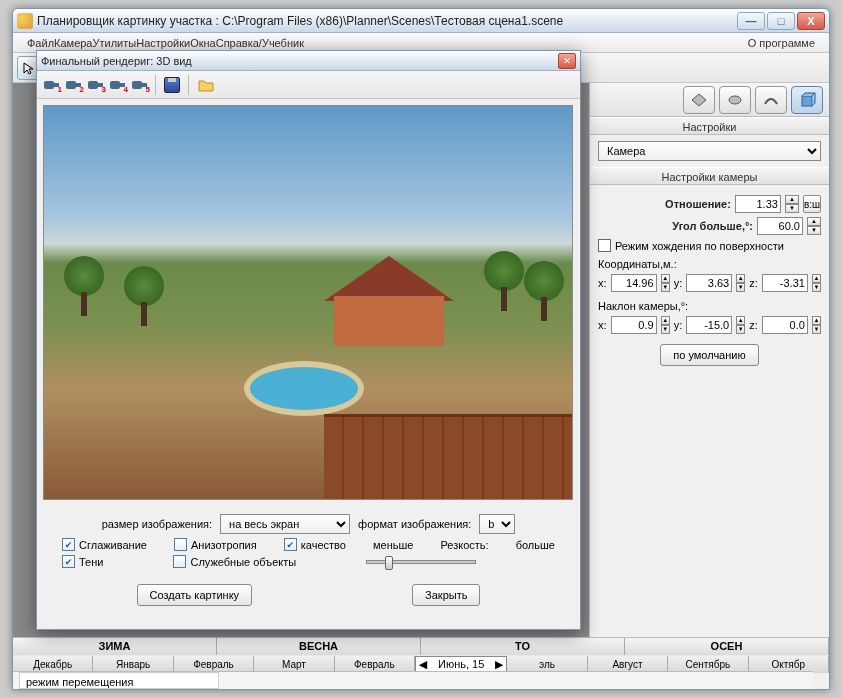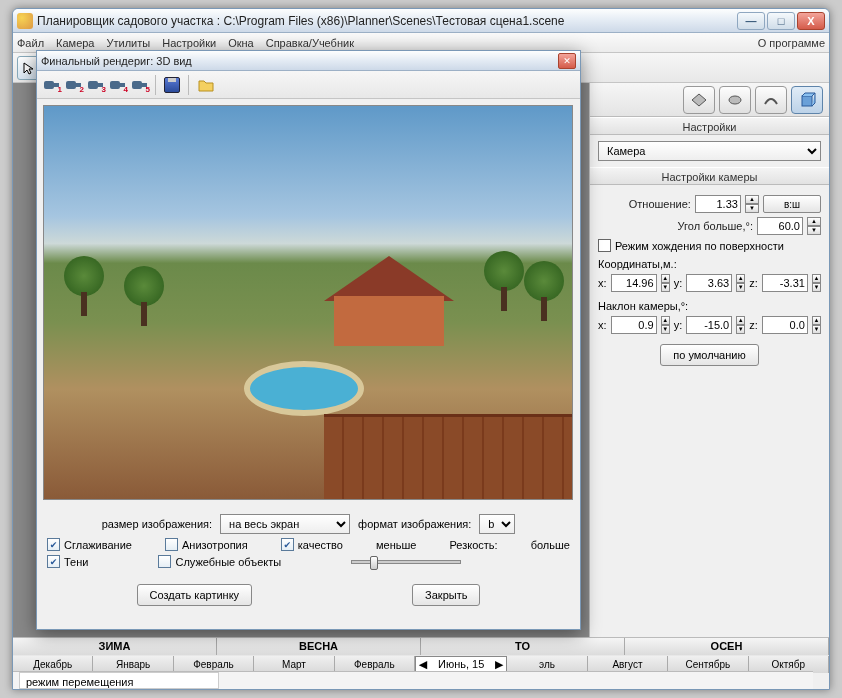--- a/index.html
+++ b/index.html
@@ -7,46 +7,46 @@
 
 
 .win { position: absolute; left: 12px; top: 8px; width: 818px; height: 682px; background: #fff; border: 1px solid #7a98b6; border-radius: 6px 6px 0 0; box-shadow: 0 0 8px rgba(0,0,0,.4); }
 .titlebar { height: 24px; background: linear-gradient(#fdfefe,#e6edf5 45%,#cdd9e8); border-radius: 6px 6px 0 0; display: flex; align-items: center; padding: 0 4px; border-bottom: 1px solid #9cb0c6; }
 .titlebar .appicon { width: 16px; height: 16px; background: radial-gradient(circle at 30% 30%, #f7d354, #d94); border-radius: 3px; margin-right: 4px; }
 .titlebar .title { flex: 1; color: #222; font-size: 12px; }
 .winbtns { display: flex; gap: 2px; }
 .winbtn { width: 28px; height: 18px; background: linear-gradient(#f5f9fc,#d0dde9); border: 1px solid #8fa7c0; border-radius: 3px; display: flex; align-items: center; justify-content: center; color: #3a5a7a; font-weight: bold; font-size: 11px; cursor: pointer; }
 .winbtn.close { background: linear-gradient(#f3a49a,#d45b4a); border-color: #a9432f; color: #fff; }
 
-.menubar { height: 20px; background: linear-gradient(#fafafa,#ececec); border-bottom: 1px solid #c5c5c5; display: flex; align-items: center; padding: 0 4px; gap: 12px; }
+.menubar { height: 20px; background: linear-gradient(#fafafa,#ececec); border-bottom: 1px solid #c5c5c5; display: flex; align-items: center; padding: 0 14px; }
 .menubar span { color: #333; cursor: pointer; }
 .menubar .spacer { flex: 1; }
 
 .toolbar { height: 30px; background: linear-gradient(#f6f6f6,#e8e8e8); border-bottom: 1px solid #c5c5c5; display: flex; align-items: center; padding: 0 4px; gap: 3px; }
 .tbtn { width: 24px; height: 24px; border: 1px solid transparent; border-radius: 3px; display: flex; align-items: center; justify-content: center; }
 .tbtn.sel { background: linear-gradient(#fff,#d8e6f2); border-color: #8ab; }
 .tbdiv { width: 1px; height: 20px; background: #bbb; margin: 0 2px; }
 
 .body { position: absolute; top: 74px; left: 0; right: 0; bottom: 0; display: flex; }
 .leftarea { flex: 1; background: #888; position: relative; }
 .rightpanel { width: 240px; background: #f0f0f0; border-left: 1px solid #bbb; }
 
 .rtoolbar { height: 34px; background: linear-gradient(#f6f6f6,#e4e4e4); border-bottom: 1px solid #bbb; display: flex; align-items: center; justify-content: flex-end; padding: 0 6px; gap: 4px; }
 .rbtn { width: 32px; height: 28px; background: linear-gradient(#fdfdfd,#e0e0e0); border: 1px solid #999; border-radius: 4px; display:flex;align-items:center;justify-content:center; }
 .rbtn.active { background: linear-gradient(#e0ecf7,#bcd2e8); border-color: #5e84aa; }
 
 .panelhdr { height: 18px; background: linear-gradient(#f4f4f4,#e2e2e2); border-top: 1px solid #fff; border-bottom: 1px solid #bbb; text-align: center; line-height: 18px; color: #333; font-size: 11px; }
 .panelbody { padding: 6px 8px; }
 .combo { width: 100%; height: 20px; border: 1px solid #888; background: linear-gradient(#fff,#eee); padding: 0 4px; }
 .row { display: flex; align-items: center; margin: 4px 0; gap: 4px; }
-.row label { flex: 1; text-align: right; color: #222; }
+.row label { flex: 1; text-align: right; color: #222; font-weight: bold; }
 .num { width: 46px; height: 18px; border: 1px solid #888; text-align: right; padding: 0 2px; background: #fff; }
 .spin { width: 14px; height: 18px; display: flex; flex-direction: column; }
 .spin div { flex: 1; border: 1px solid #888; background: linear-gradient(#fff,#ddd); font-size: 6px; text-align: center; line-height: 7px; }
-.smallbtn { height: 18px; padding: 0 20px; border: 1px solid #888; background: linear-gradient(#fff,#e5e5e5); border-radius: 2px; font-size: 10px; }
+.smallbtn { height: 18px; padding: 0 0; border: 1px solid #888; background: linear-gradient(#fff,#e5e5e5); border-radius: 2px; font-size: 10px; }
 .cb { width: 13px; height: 13px; border: 1px solid #666; background: #fff; display:inline-block; }
 
 
 .timeline { position: absolute; left: 0; right: 0; bottom: 18px; height: 34px; background: #e8e8e8; border-top: 1px solid #bbb; }
 .seasons { display: flex; height: 17px; }
 .season { flex: 1; text-align: center; font-weight: bold; background: linear-gradient(#f5f5f5,#dcdcdc); border-right: 1px solid #aaa; line-height: 17px; }
 .months { display: flex; height: 18px; align-items: center; }
 .month { flex: 1; text-align: center; background: linear-gradient(#f0f0f0,#d8d8d8); border-right: 1px solid #aaa; line-height: 17px; font-size: 10px; }
 .datectl { display: flex; align-items: center; background: #fff; border: 1px solid #888; height: 17px; }
 .datectl .navb { width: 14px; text-align: center; cursor: pointer; }
@@ -72,37 +72,37 @@
 .house { position:absolute; left:280px; top:150px; width:130px; height:90px; }
 .house .wall { position:absolute; left:10px; top:40px; width:110px; height:50px; background:#c26a3f; }
 .house .roof { position:absolute; left:0; top:0; width:0; height:0; border-left:65px solid transparent; border-right:65px solid transparent; border-bottom:45px solid #8a3a28; }
 .pool { position:absolute; left:200px; top:255px; width:120px; height:55px; background:#4ab0d4; border-radius:50%; border:6px solid #d8c89a; }
 .fence { position:absolute; left:280px; bottom:0; width:250px; height:85px; background:repeating-linear-gradient(90deg,#8a4a28 0 18px,#7a3a1c 18px 20px); border-top:3px solid #6a3018; }
 .tree { position:absolute; width:40px; height:60px; }
 .tree .crown { position:absolute; left:0; top:0; width:40px; height:40px; background:radial-gradient(#5a8a3a,#2a5a1a); border-radius:50%; }
 .tree .trunk { position:absolute; left:17px; top:36px; width:6px; height:24px; background:#4a3020; }
 
 .opts { padding: 4px 10px; }
-.optrow { display: flex; align-items: center; gap: 8px; margin: 4px 0; }
+.optrow { display: flex; align-items: center; gap: 8px; margin: 4px 15px; }
 .checkrow { display: flex; align-items: center; gap: 4px; }
 .check { width: 13px; height: 13px; border: 1px solid #5a7a9a; background: linear-gradient(#fff,#e5eef5); display:flex; align-items:center; justify-content:center; font-size:9px; color:#2a5a9a; }
 .dlgbtns { display: flex; justify-content: center; gap: 160px; padding: 8px; }
 .btn { height: 22px; padding: 0 12px; border: 1px solid #888; background: linear-gradient(#fff,#e5e5e5); border-radius: 3px; cursor:pointer; }
 .slider { width: 110px; height: 4px; background: #ccc; border: 1px solid #888; position: relative; margin: 0 4px; }
 .slider .thumb { position: absolute; left: 18px; top: -5px; width: 8px; height: 14px; background: linear-gradient(#fff,#ccc); border: 1px solid #666; border-radius: 2px; }
 
 svg { display:block; }
 </style>
 </head>
 <body>
 
 <div class="win">
   <div class="titlebar">
     <div class="appicon"></div>
-    <div class="title">Планировщик садового участка : C:\Program Files (x86)\Planner\Scenes\Тестовая сцена1.scene</div>
+    <div class="title">Планировщик картинку участка : C:\Program Files (x86)\Planner\Scenes\Тестовая сцена1.scene</div>
     <div class="winbtns">
       <div class="winbtn">—</div>
       <div class="winbtn">□</div>
       <div class="winbtn close">X</div>
     </div>
   </div>
 
   <div class="menubar">
     <span>Файл</span>
     <span>Камера</span>

